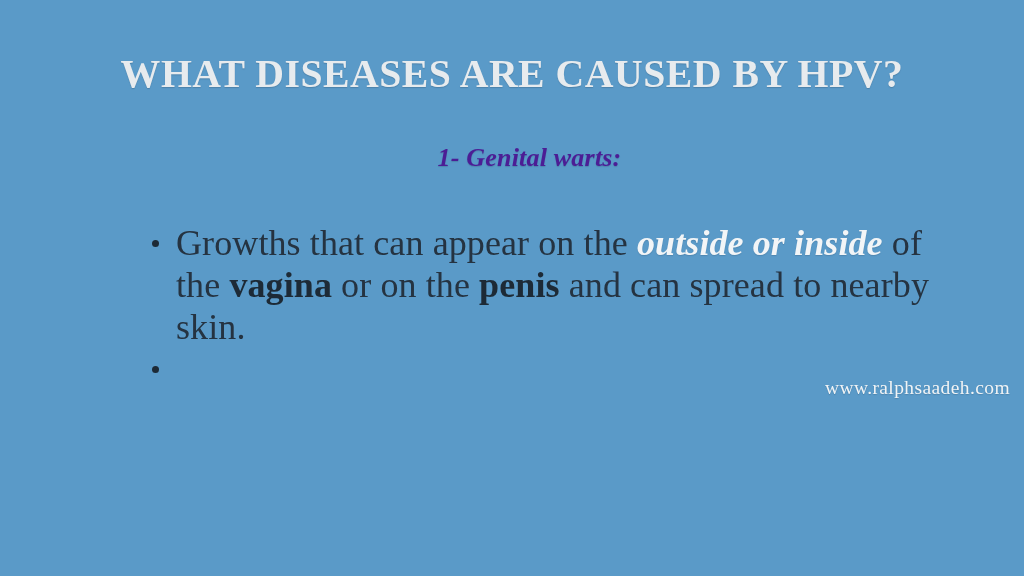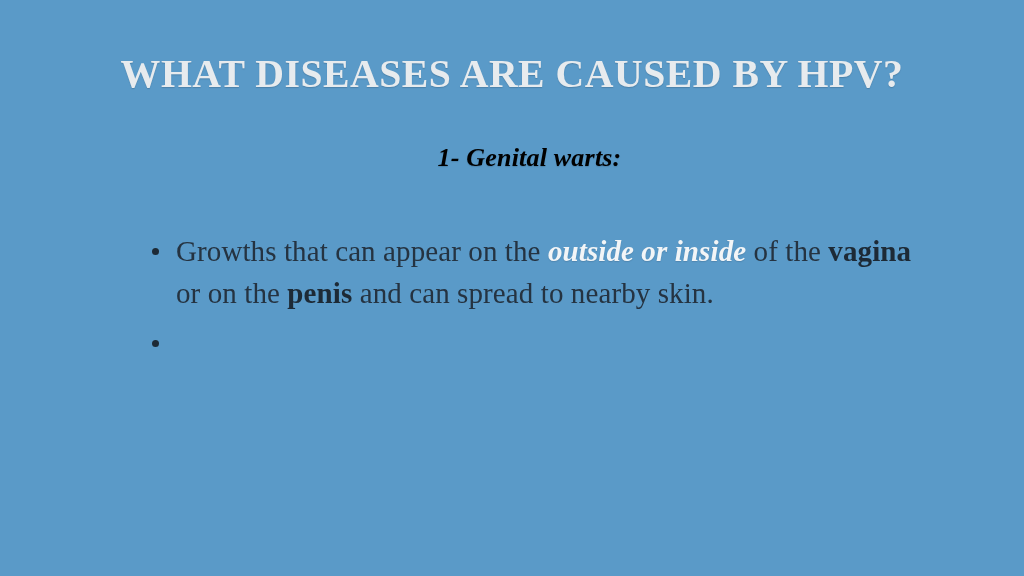--- a/index.html
+++ b/index.html
@@ -43,21 +43,21 @@
     text-shadow: 0 1px 1px rgba(40,70,95,0.28);
   }
 
   
   #subtitle {
     position: absolute;
     top: 142px;
     left: 0;
     width: 1024px;
     text-align: center;
-    color: #000000;
+    color: #4c1d95;
     font-family: "Liberation Serif", "DejaVu Serif", serif;
     font-weight: 700;
     font-style: italic;
     font-size: 26px;
     line-height: 32px;
     letter-spacing: 0.2px;
     padding-left: 35px;
     box-sizing: border-box;
     text-shadow: 0 1px 1px rgba(40,70,95,0.25);
   }
@@ -69,24 +69,24 @@
     left: 150px;
     width: 790px;
     margin: 0;
     padding: 0;
     list-style: none;
   }
 
   #bullets li {
     position: relative;
     padding-left: 26px;
-    margin: 8px 0 0 0;
+    margin: 0 0 0 0;
     color: #253341;
     font-family: "Liberation Serif", "DejaVu Serif", serif;
-    font-size: 29px;
+    font-size: 36px;
     line-height: 42px;
     font-weight: 400;
     letter-spacing: 0.1px;
   }
 
   #bullets li .marker {
     position: absolute;
     left: 2px;
     top: 18px;
     width: 7px;
@@ -127,14 +127,15 @@
 
   <h1 id="title">WHAT DISEASES ARE CAUSED BY HPV?</h1>
 
   <div id="subtitle">1- Genital warts:</div>
 
   <ul id="bullets">
       <li><span class="marker"></span><span><span>Growths that can appear on the </span><span class="hl">outside or inside</span><span> of the </span><span class="bd">vagina</span><span> or on the </span><span class="bd">penis</span><span> and can spread to nearby skin.</span></span></li>
       <li><span class="marker"></span></li>
     </ul>
 
+  <div id="footer">www.ralphsaadeh.com</div>
 
 </div>
 
 </body></html>

